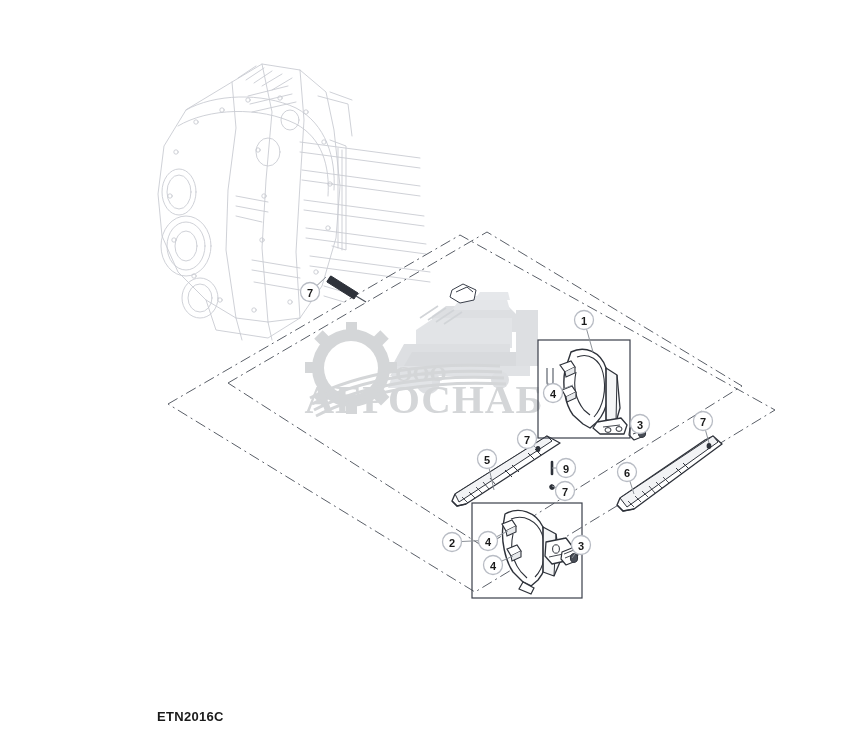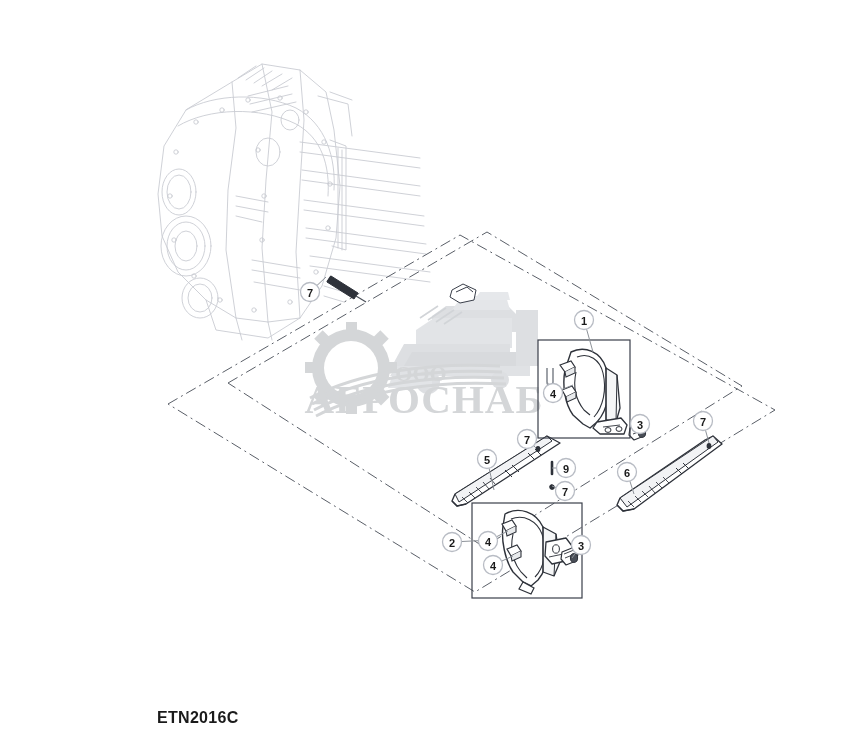--- a/index.html
+++ b/index.html
@@ -28,21 +28,21 @@
     left: 0;
     top: 0;
     width: 841px;
     height: 731px;
     overflow: visible;
   }
   .caption {
     position: absolute;
     left: 157px;
     top: 709px;
-    font-size: 16px;
+    font-size: 13px;
     font-weight: bold;
     color: #1a1a1a;
     letter-spacing: 0.3px;
     font-family: "Liberation Sans", sans-serif;
     white-space: nowrap;
   }
   .callout-text {
     font-family: "Liberation Sans", sans-serif;
     font-size: 11px;
     font-weight: bold;

